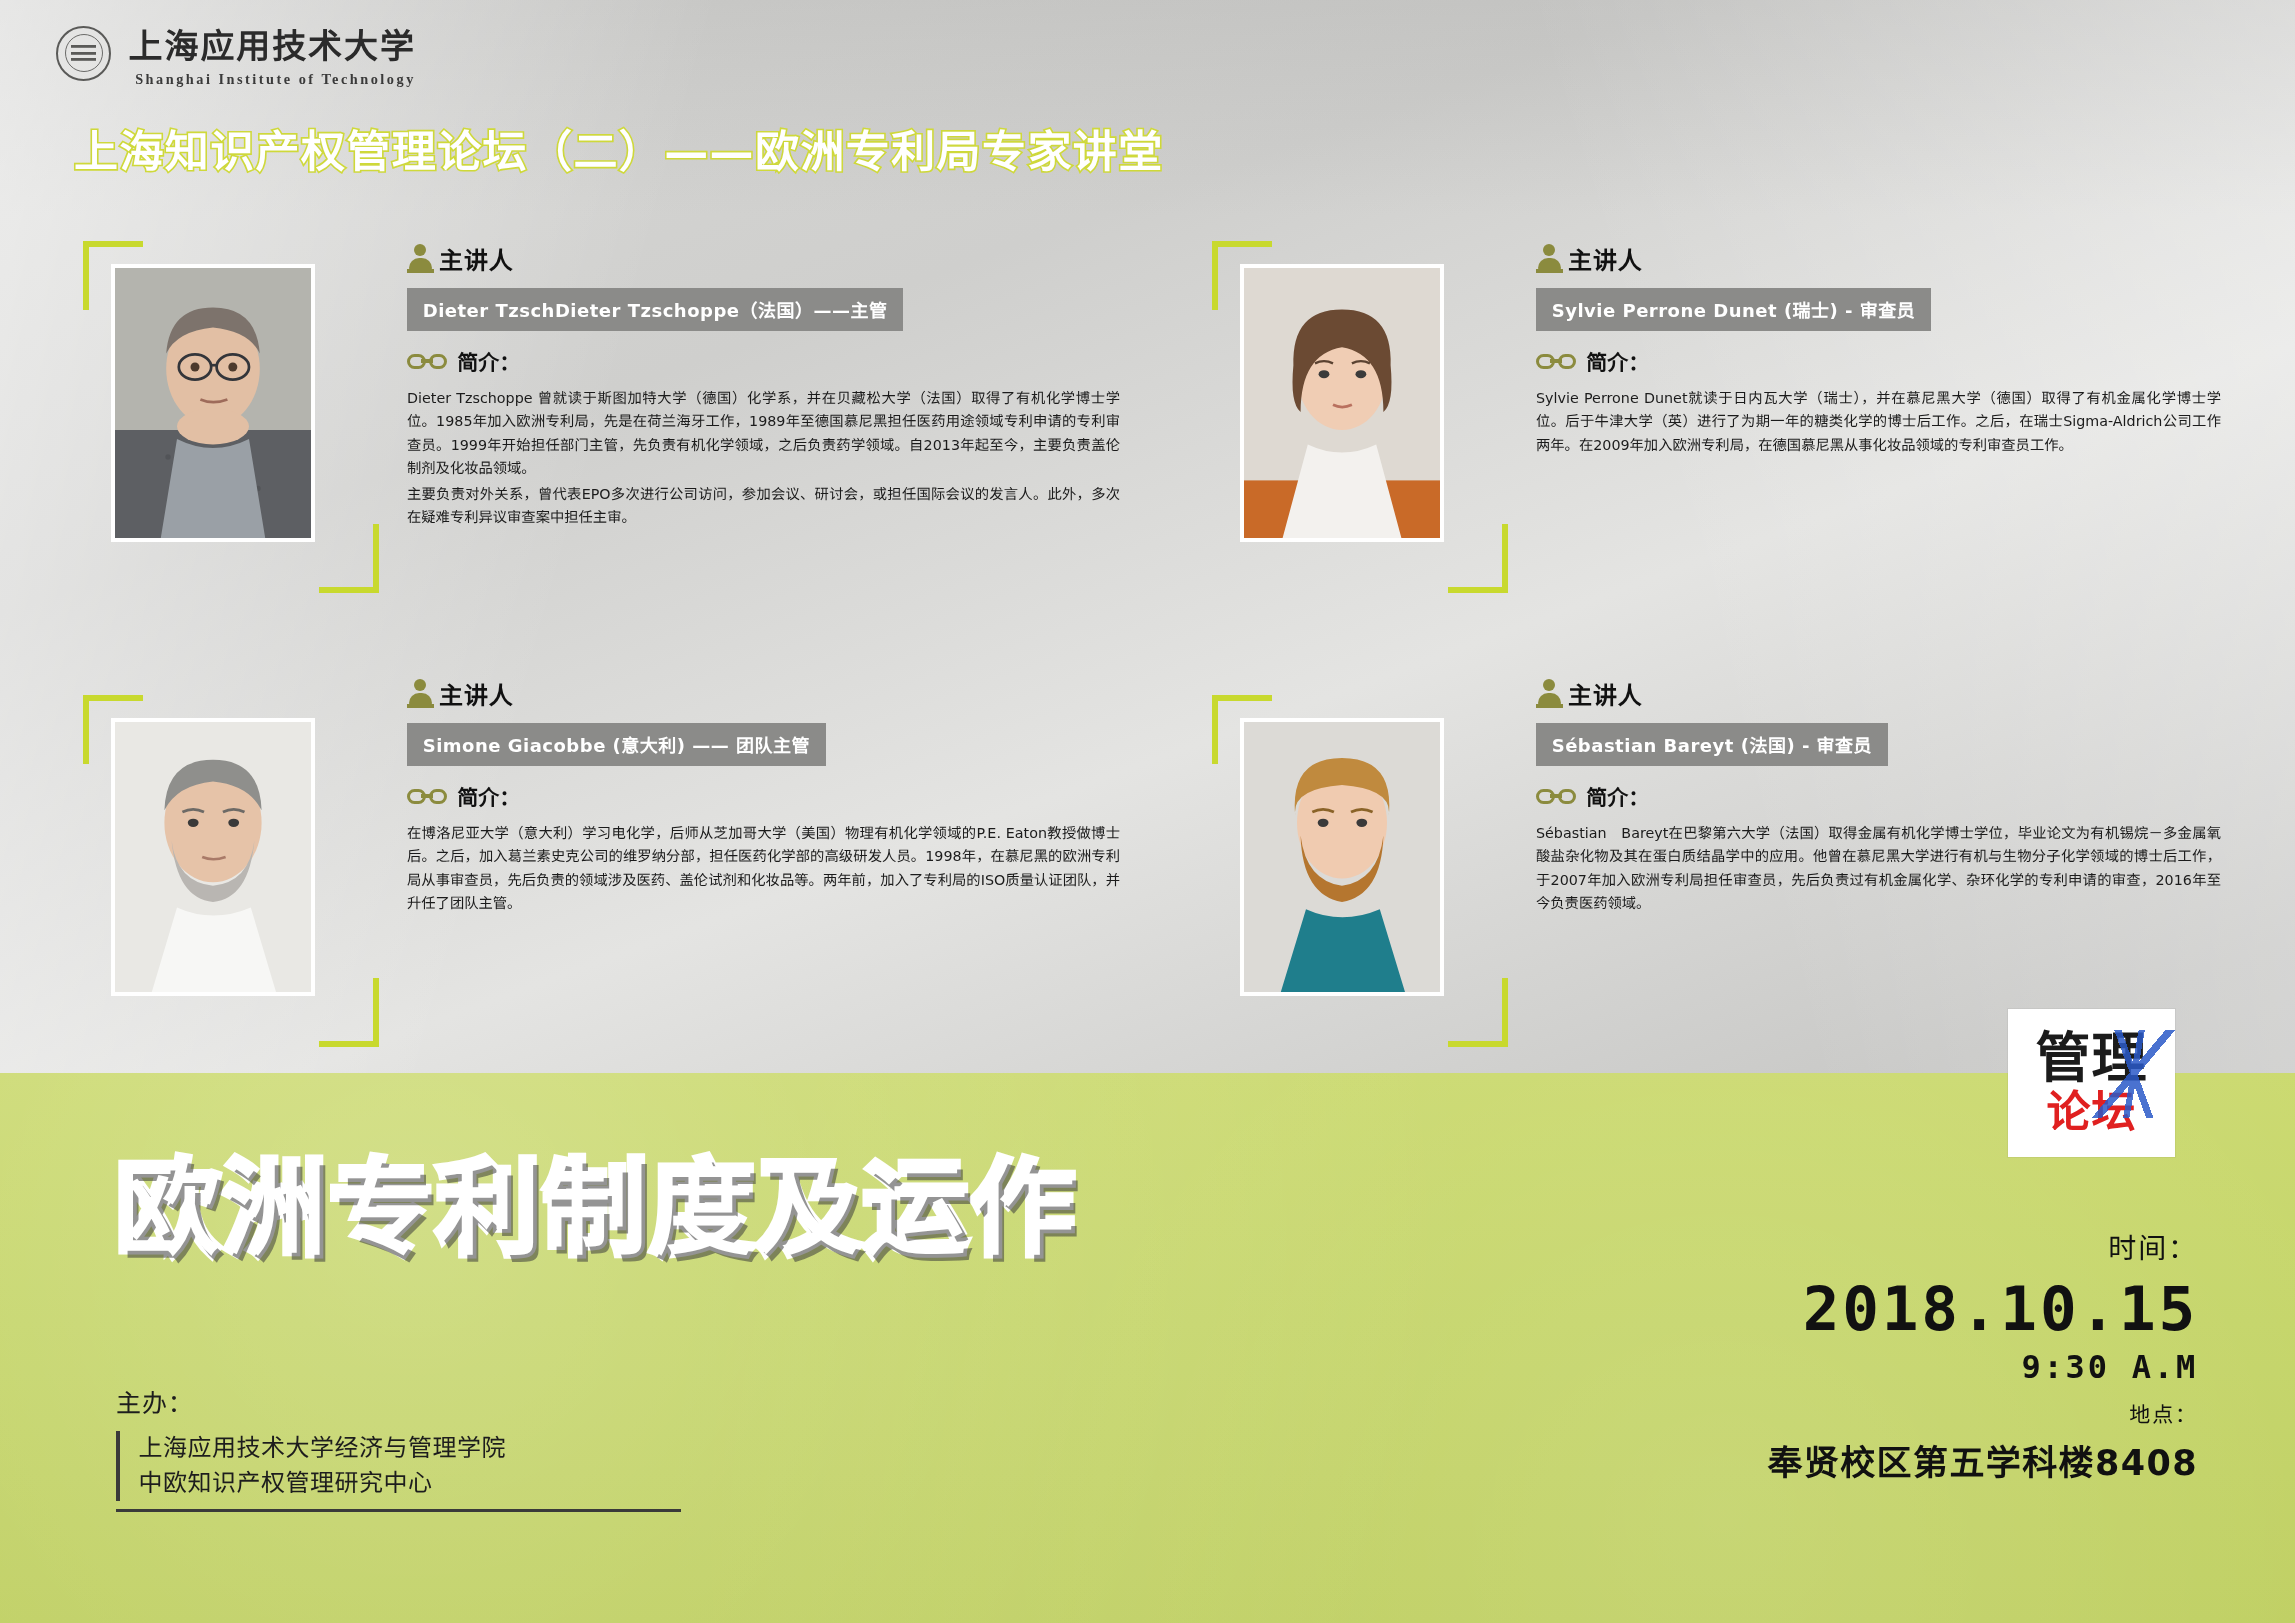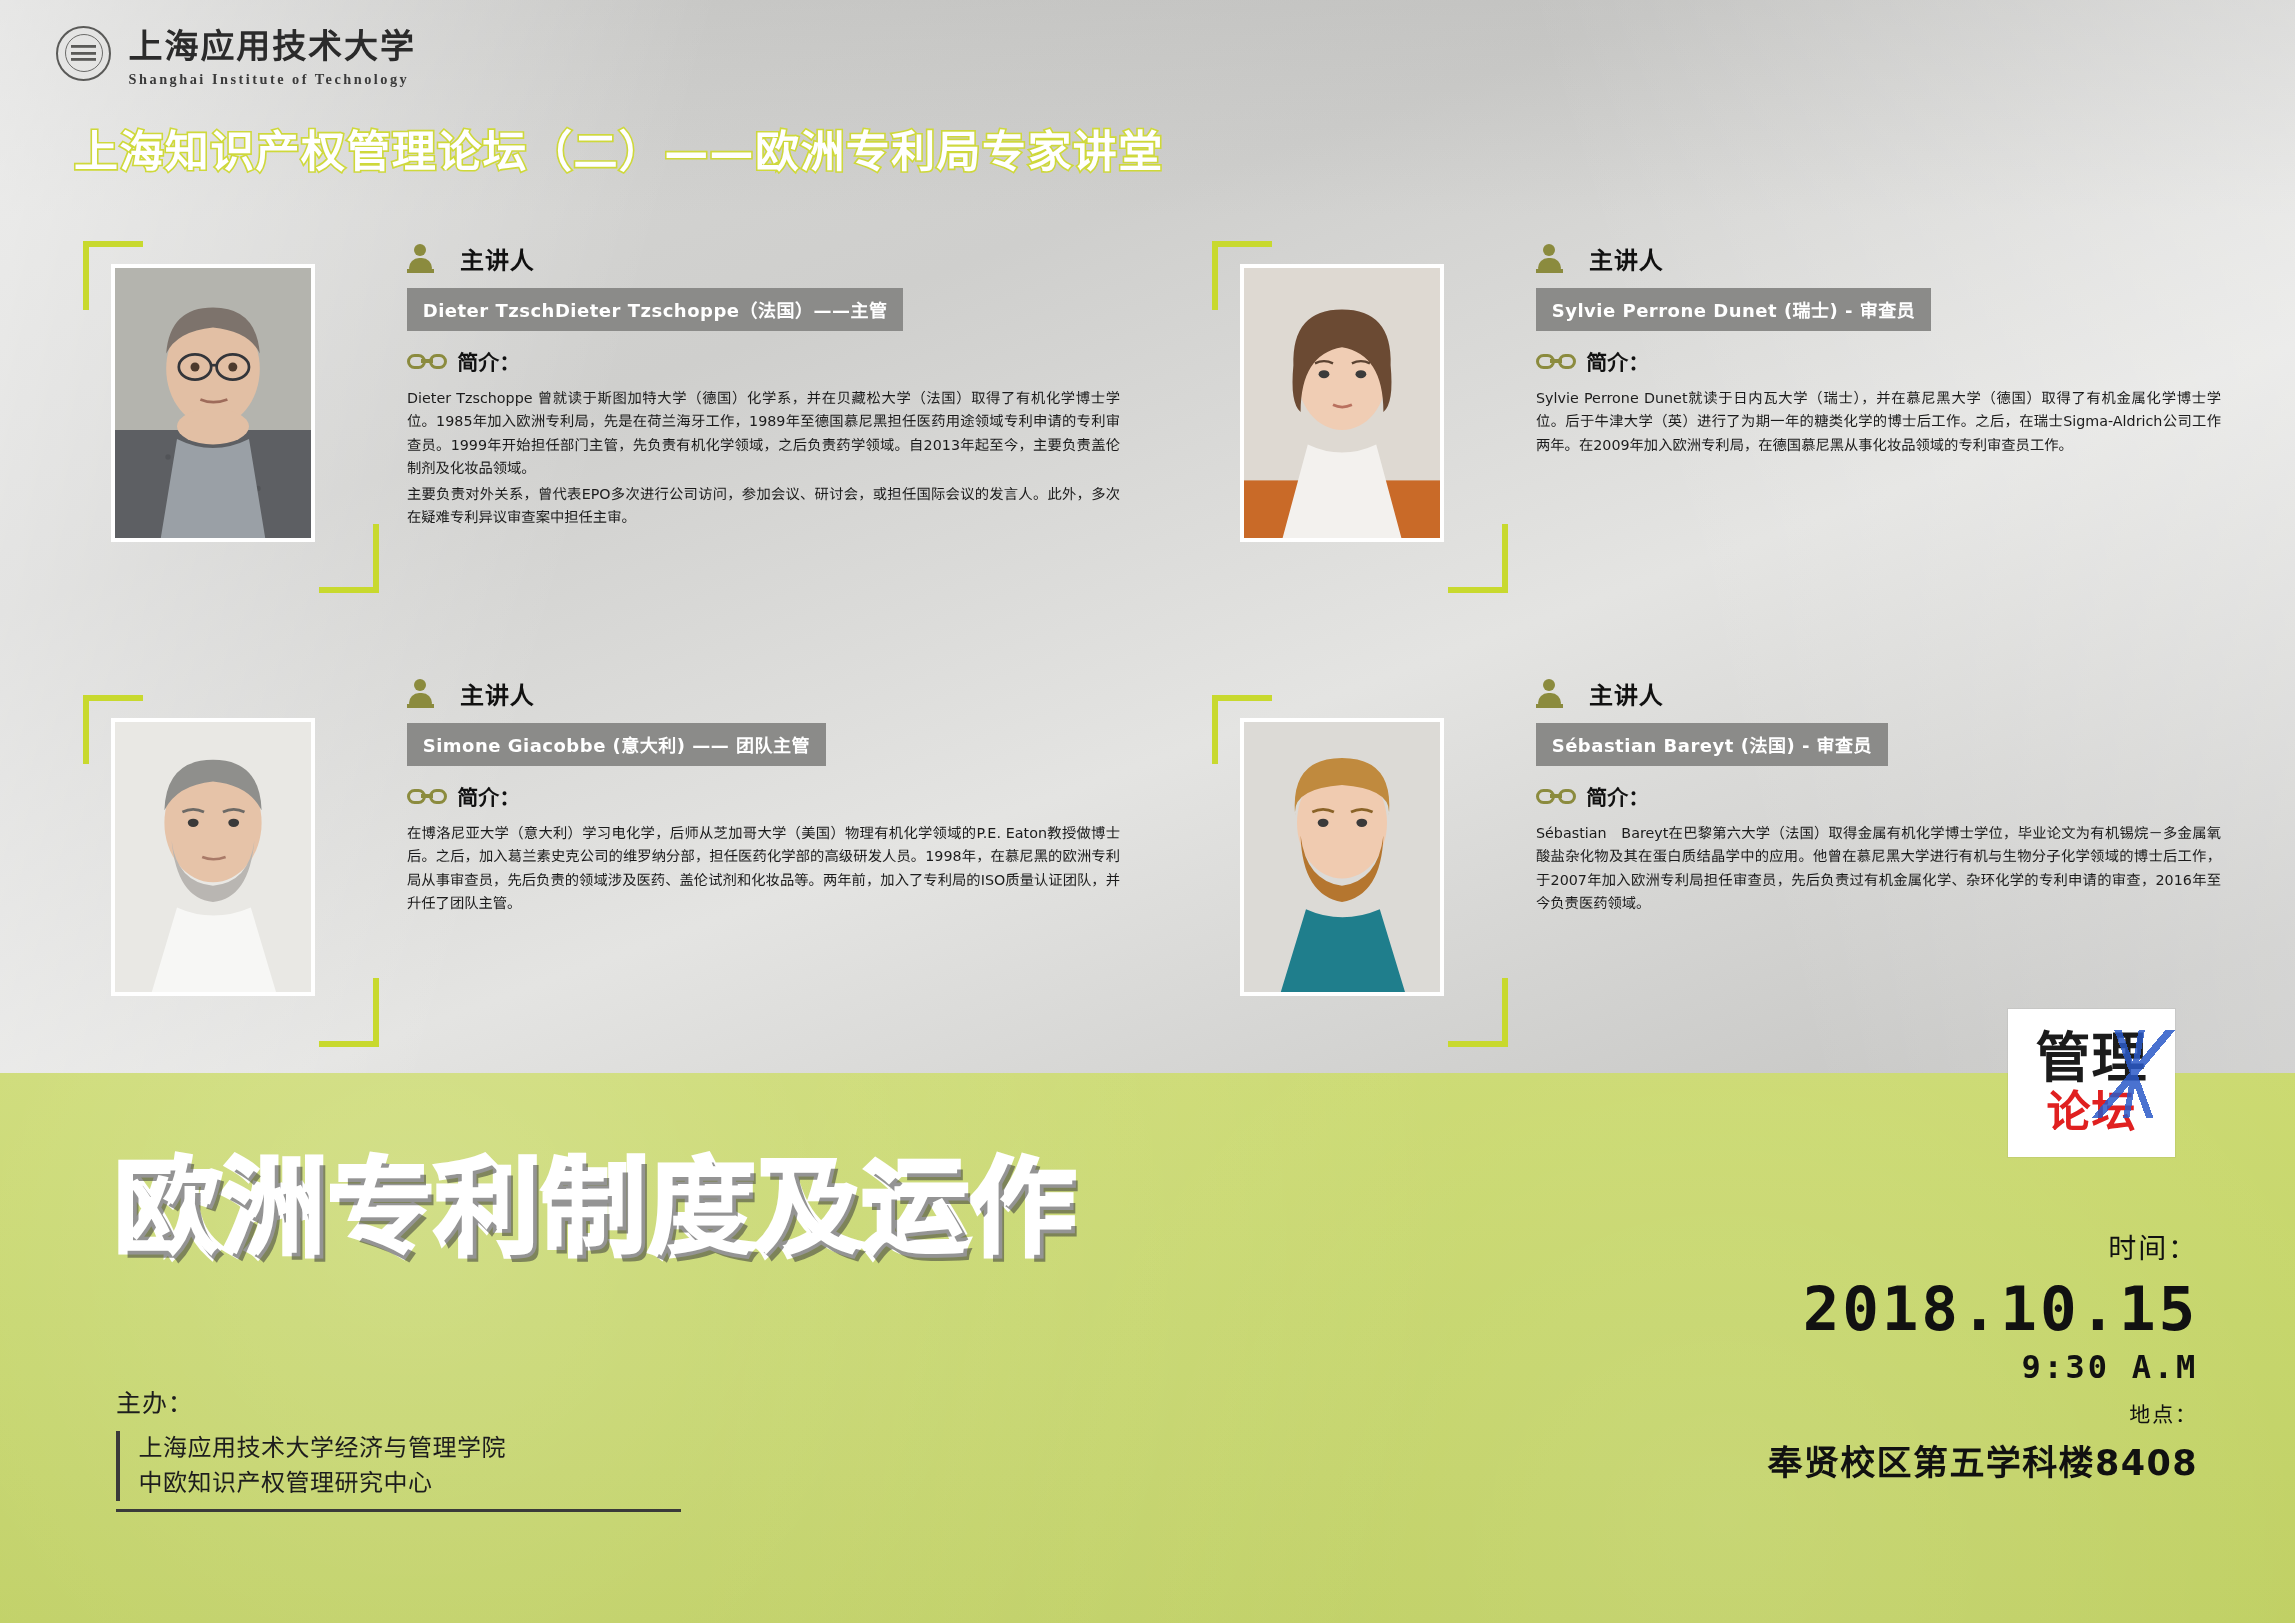--- a/index.html
+++ b/index.html
@@ -19,21 +19,21 @@
   .bg-streak {
     position: absolute; left: 0; top: 0; width: 2295px; height: 1078px;
     background:
       linear-gradient(105deg, rgba(255,255,255,0.55) 0%, rgba(255,255,255,0.0) 28%),
       linear-gradient(255deg, rgba(255,255,255,0.35) 0%, rgba(255,255,255,0.0) 30%),
       linear-gradient(180deg, rgba(160,160,158,0.25) 0%, rgba(255,255,255,0.0) 20%);
     pointer-events: none;
   }
 
   
-  .header { position: absolute; left: 56px; top: 18.5px; display: flex; align-items: center; gap: 17.6px; }
+  .header { position: absolute; left: 56px; top: 18.5px; display: flex; align-items: center; gap: 17.6px; text-align: right; }
   .logo-mark {
     width: 55px; height: 55px; border-radius: 50%;
     border: 2.3px solid #5a5a58;
     display: flex; align-items: center; justify-content: center;
     position: relative; background: transparent;
   }
   .logo-mark::before {
     content: ""; position: absolute; left: 6.5px; top: 6.5px; right: 6.5px; bottom: 6.5px;
     border: 1.4px solid #6b6b69; border-radius: 50%;
   }
@@ -76,21 +76,21 @@
     overflow: hidden;
   }
   .photo svg { display: block; width: 100%; height: 100%; }
   .bracket-tl, .bracket-br {
     position: absolute; width: 60px; height: 69px;
   }
   .bracket-tl { left: 0; top: 0; border-left: 6.5px solid #c8d92e; border-top: 6.5px solid #c8d92e; }
   .bracket-br { right: 0; bottom: 0; border-right: 6.5px solid #c8d92e; border-bottom: 6.5px solid #c8d92e; }
 
   .info { position: absolute; }
-  .role-line { display: flex; align-items: center; gap: 26px; }
+  .role-line { display: flex; align-items: center; gap: 5px; }
   .person-icon { width: 27px; height: 29px; position: relative; }
   .person-icon .head {
     position: absolute; left: 7.4px; top: 0; width: 12px; height: 12px; border-radius: 50%;
     background: #8b8b3e;
   }
   .person-icon .body {
     position: absolute; left: 1.9px; top: 14px; width: 23px; height: 12px;
     border-radius: 10.2px 10.2px 1.9px 1.9px; background: #8b8b3e;
   }
   .person-icon .base {

